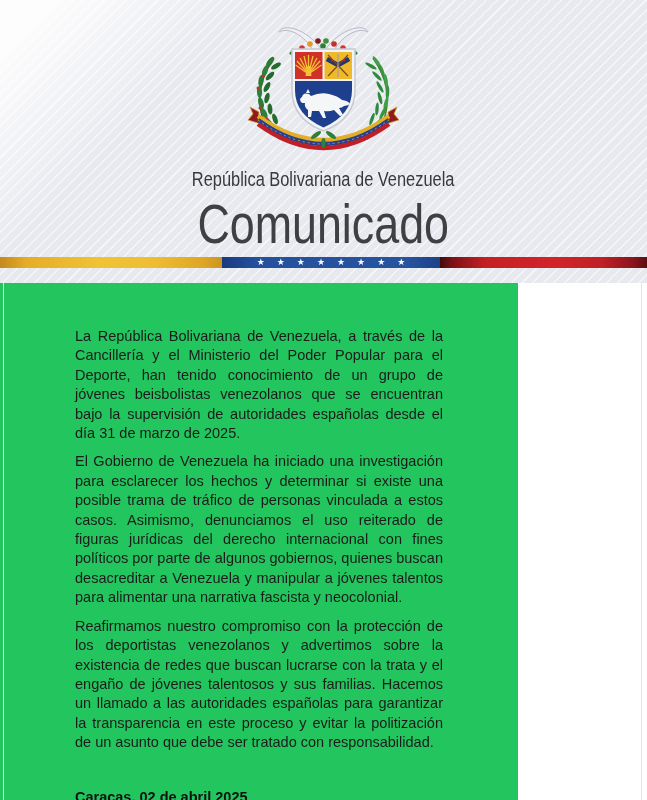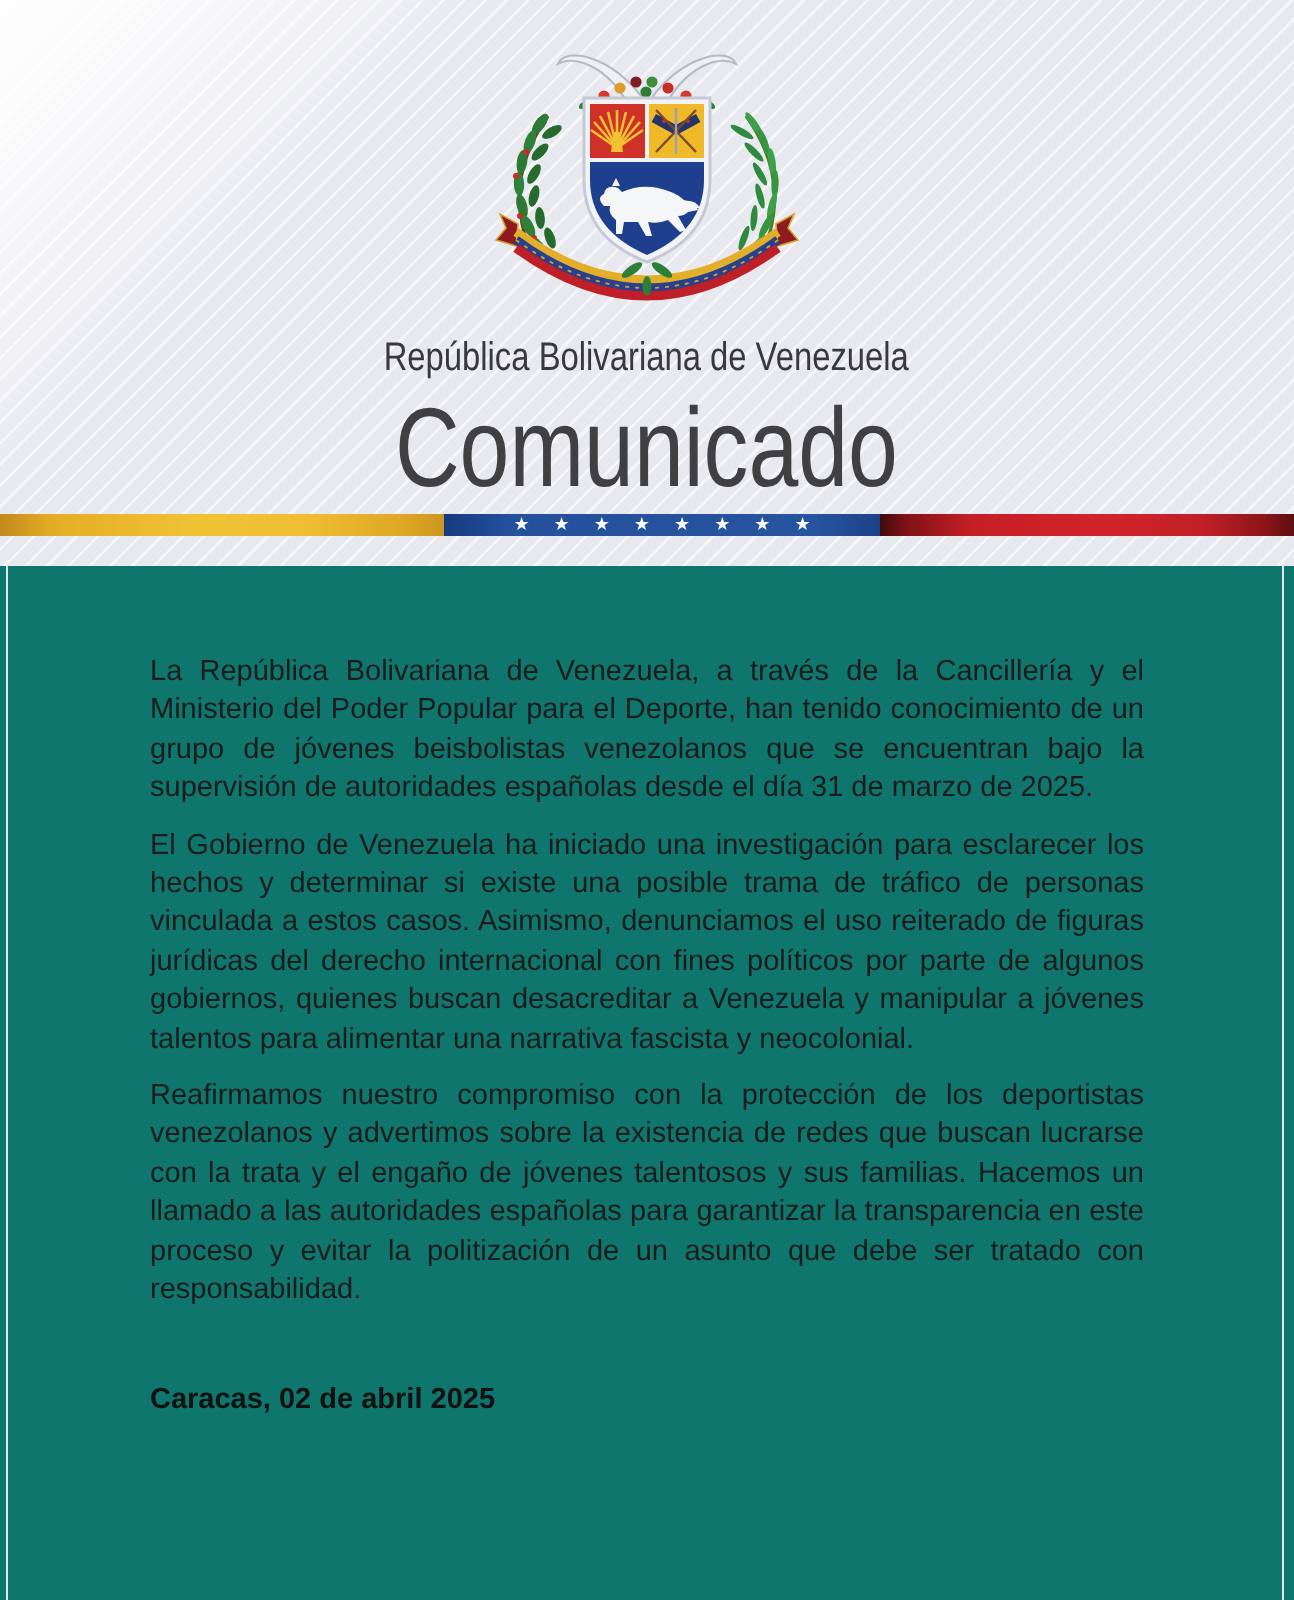--- a/index.html
+++ b/index.html
@@ -90,22 +90,22 @@
   }
   .flag-red {
     width: 207px; height: 100%;
     background: linear-gradient(90deg, #3f0b0d 0%, #7c1216 6%, #c41f25 22%, #d2232a 55%, #c02026 78%, #8c151a 93%, #5a0e11 100%);
   }
 
   
   .communique-body {
     position: absolute;
     left: 0; top: 283px;
-    width: 647px; height: 517px;
-    background: #0f766e;
+    width: 518px; height: 517px;
+    background: #22c55e;
     padding: 44px 75px 0 75px;
   }
   .edge-line-left, .edge-line-right {
     position: absolute;
     top: 283px; bottom: 0;
     width: 1px; height: 517px;
     background: #e4e4e9;
   }
   .edge-line-left { left: 3px; }
   .edge-line-right { left: 641px; }

